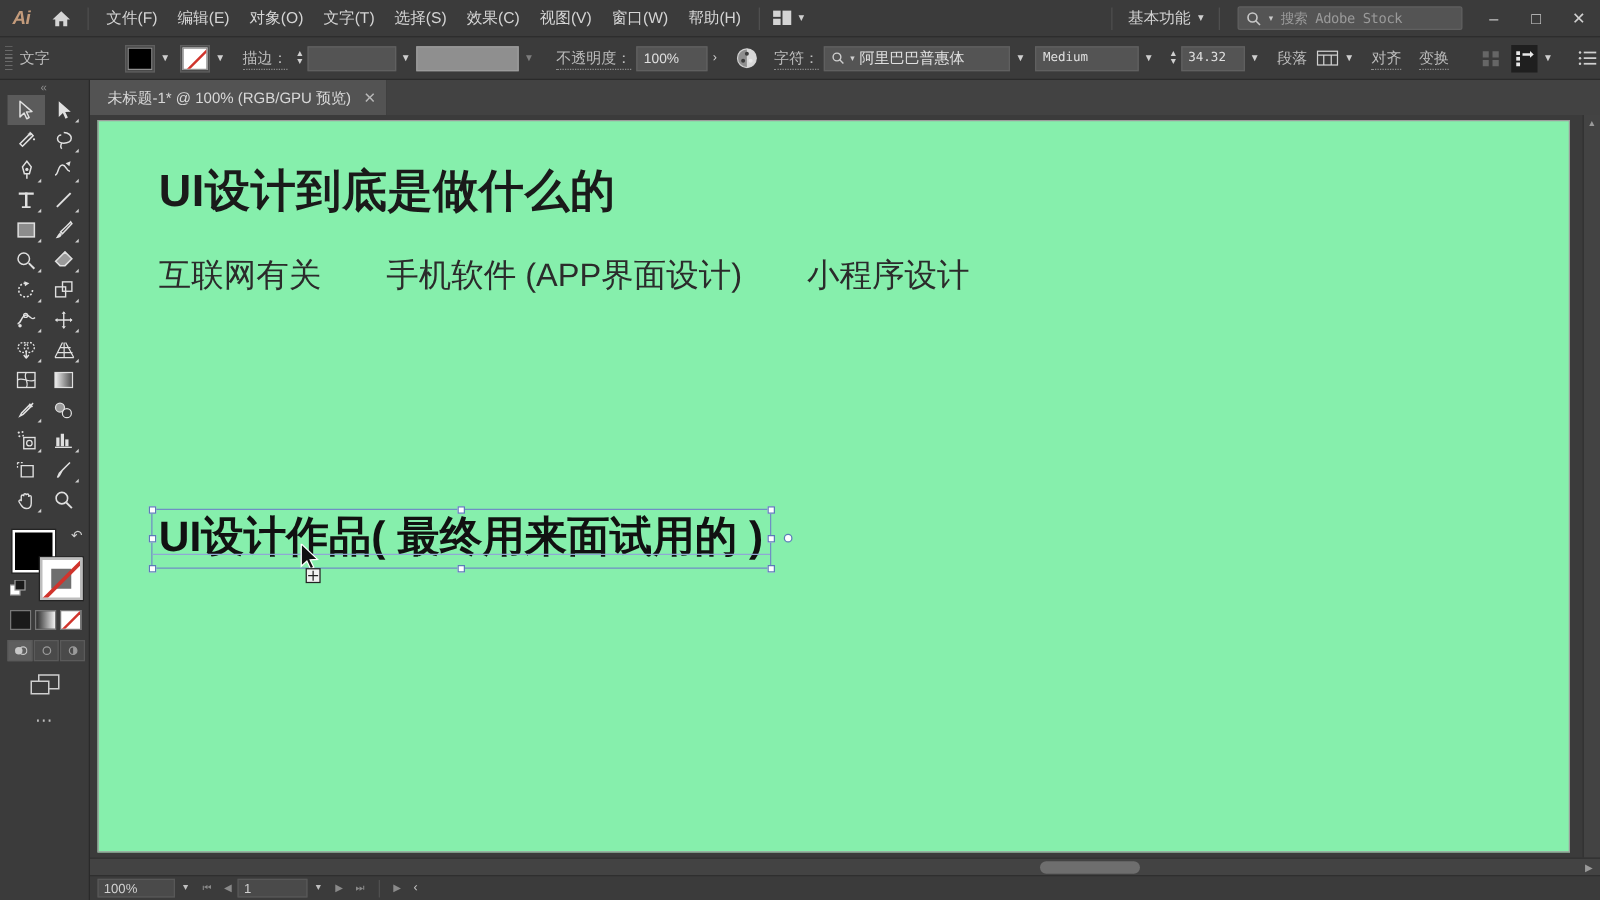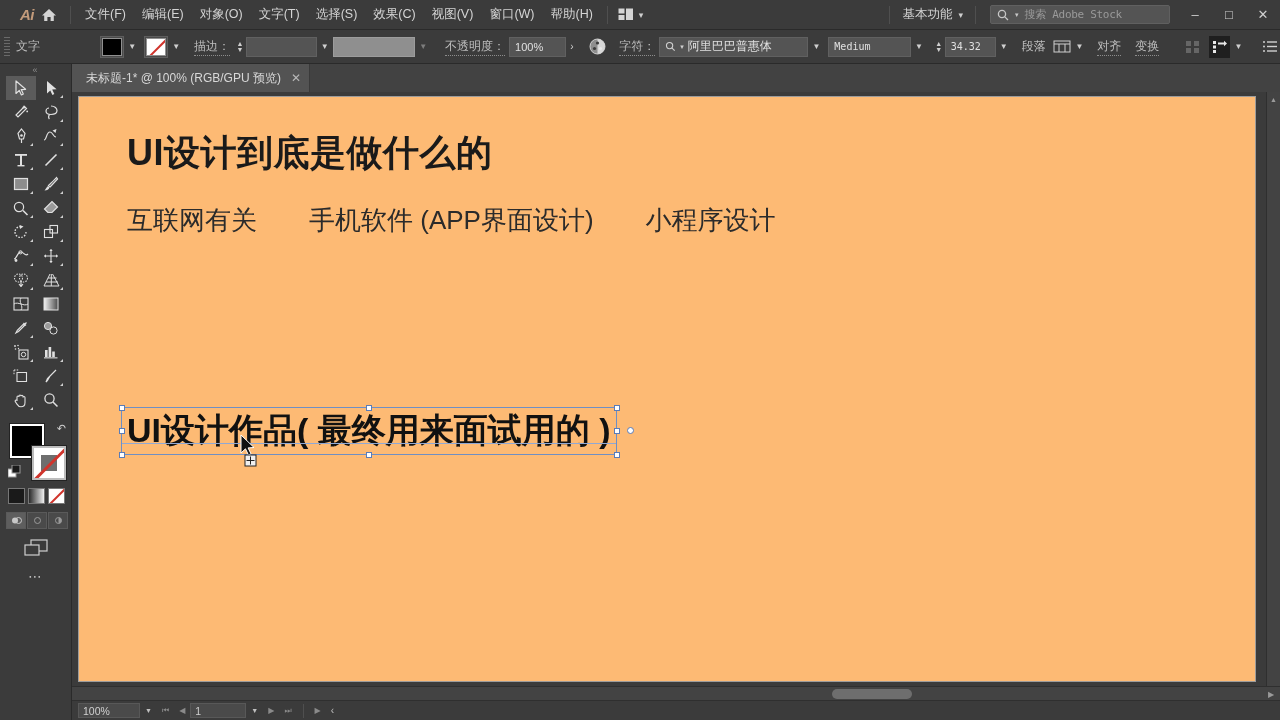--- a/index.html
+++ b/index.html
@@ -12,21 +12,21 @@
   }
   body { position: relative; }
 
   
   #menubar {
     position: absolute; left: 0; top: 0; width: 1280px; height: 30px;
     background: #3b3b3b; display: flex; align-items: center;
     border-bottom: 1px solid #2a2a2a;
   }
   #ai-logo {
-    width: 34px; text-align: right; color: #c39b7b;
+    width: 34px; text-align: center; color: #c39b7b;
     font-size: 15px; font-weight: bold; font-style: italic;
     letter-spacing: -0.5px;
   }
   .home-icon { width: 30px; display: flex; align-items: center; justify-content: center; }
   .vdiv { width: 1px; height: 18px; background: #4f4f4f; margin: 0 6px; }
   .menu-item {
     color: #d4d4d4; font-size: 12.5px; padding: 4px 8px;
     white-space: nowrap; cursor: default;
   }
   #menu-right {
@@ -162,21 +162,21 @@
     color: #bdbdbd; font-size: 14px; letter-spacing: 2px;
   }
 
   
   #canvas-area {
     position: absolute; left: 72px; top: 92px; width: 1208px; height: 600px;
     background: #3b3b3b;
   }
   #artboard {
     position: absolute; left: 6px; top: 4px; width: 1178px; height: 586px;
-    background: #fdba74; border: 1px solid #9c9c9c;
+    background: #86efac; border: 1px solid #9c9c9c;
     overflow: hidden;
   }
   #art-heading {
     position: absolute; left: 48px; top: 32px;
     font-size: 36px; font-weight: bold; color: #1a1a1a; white-space: nowrap;
     letter-spacing: 0.5px;
   }
   .art-line {
     position: absolute; font-size: 26px; color: #2b2b2b; white-space: nowrap;
   }

